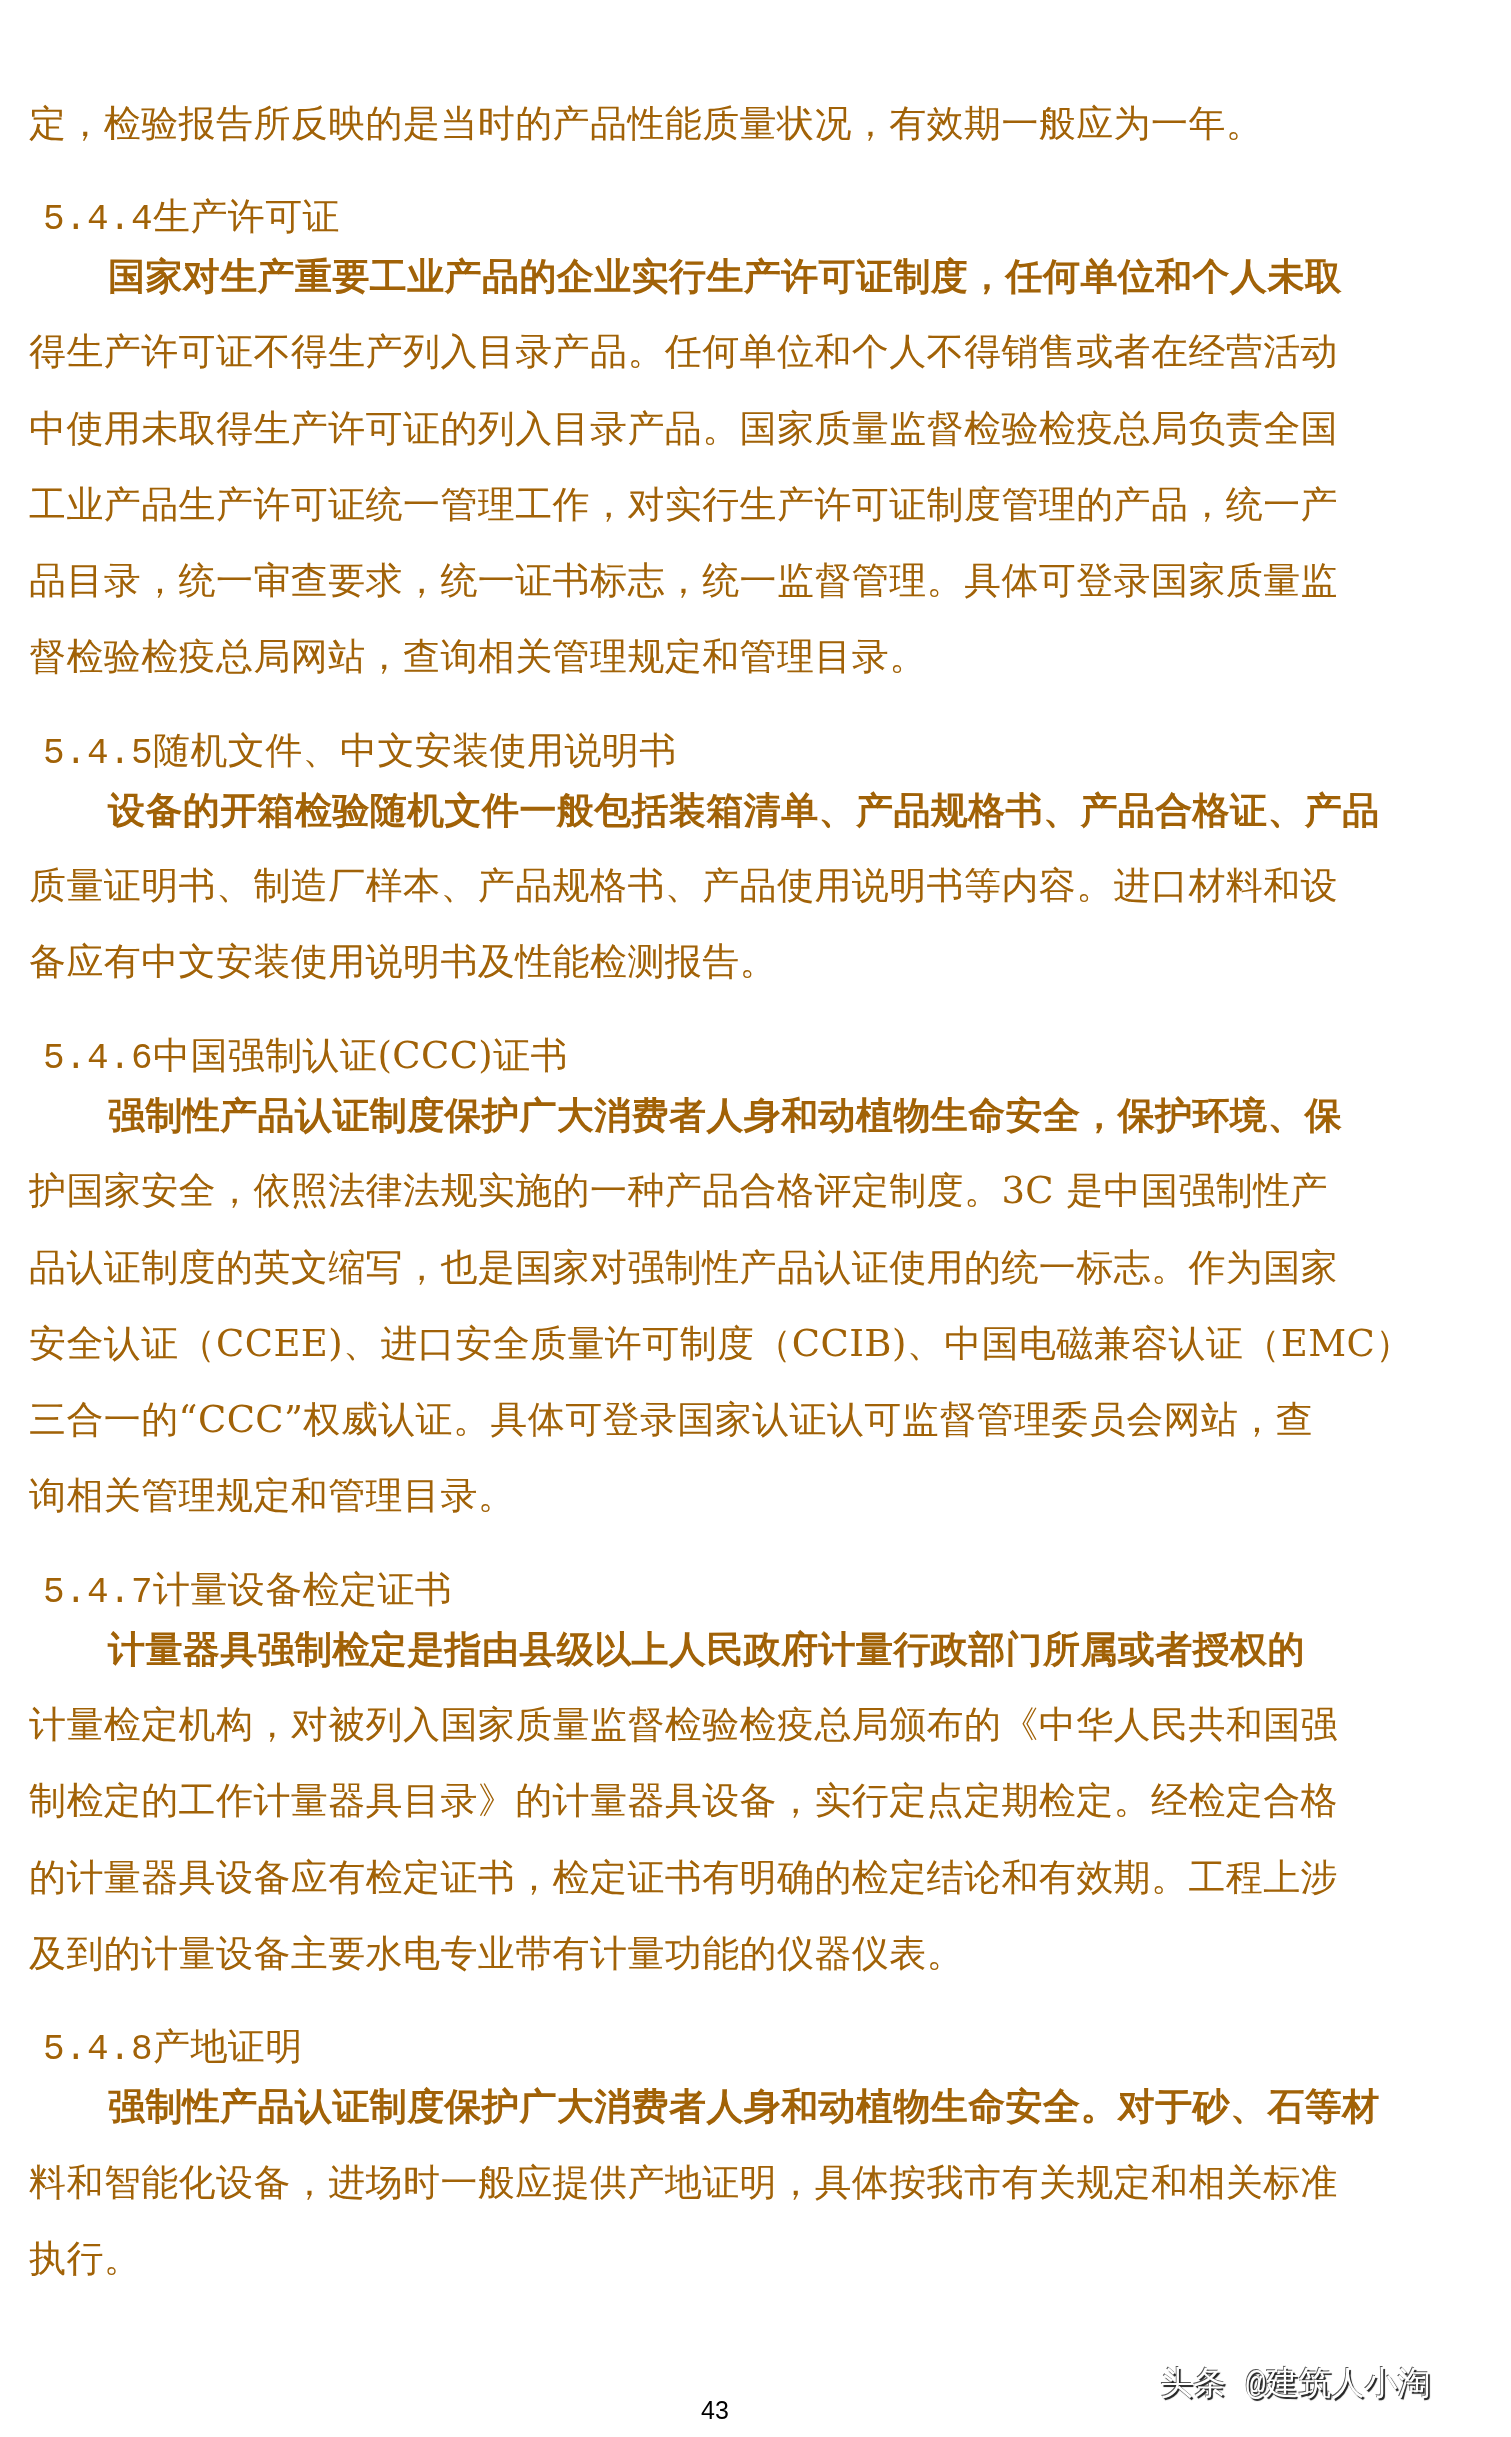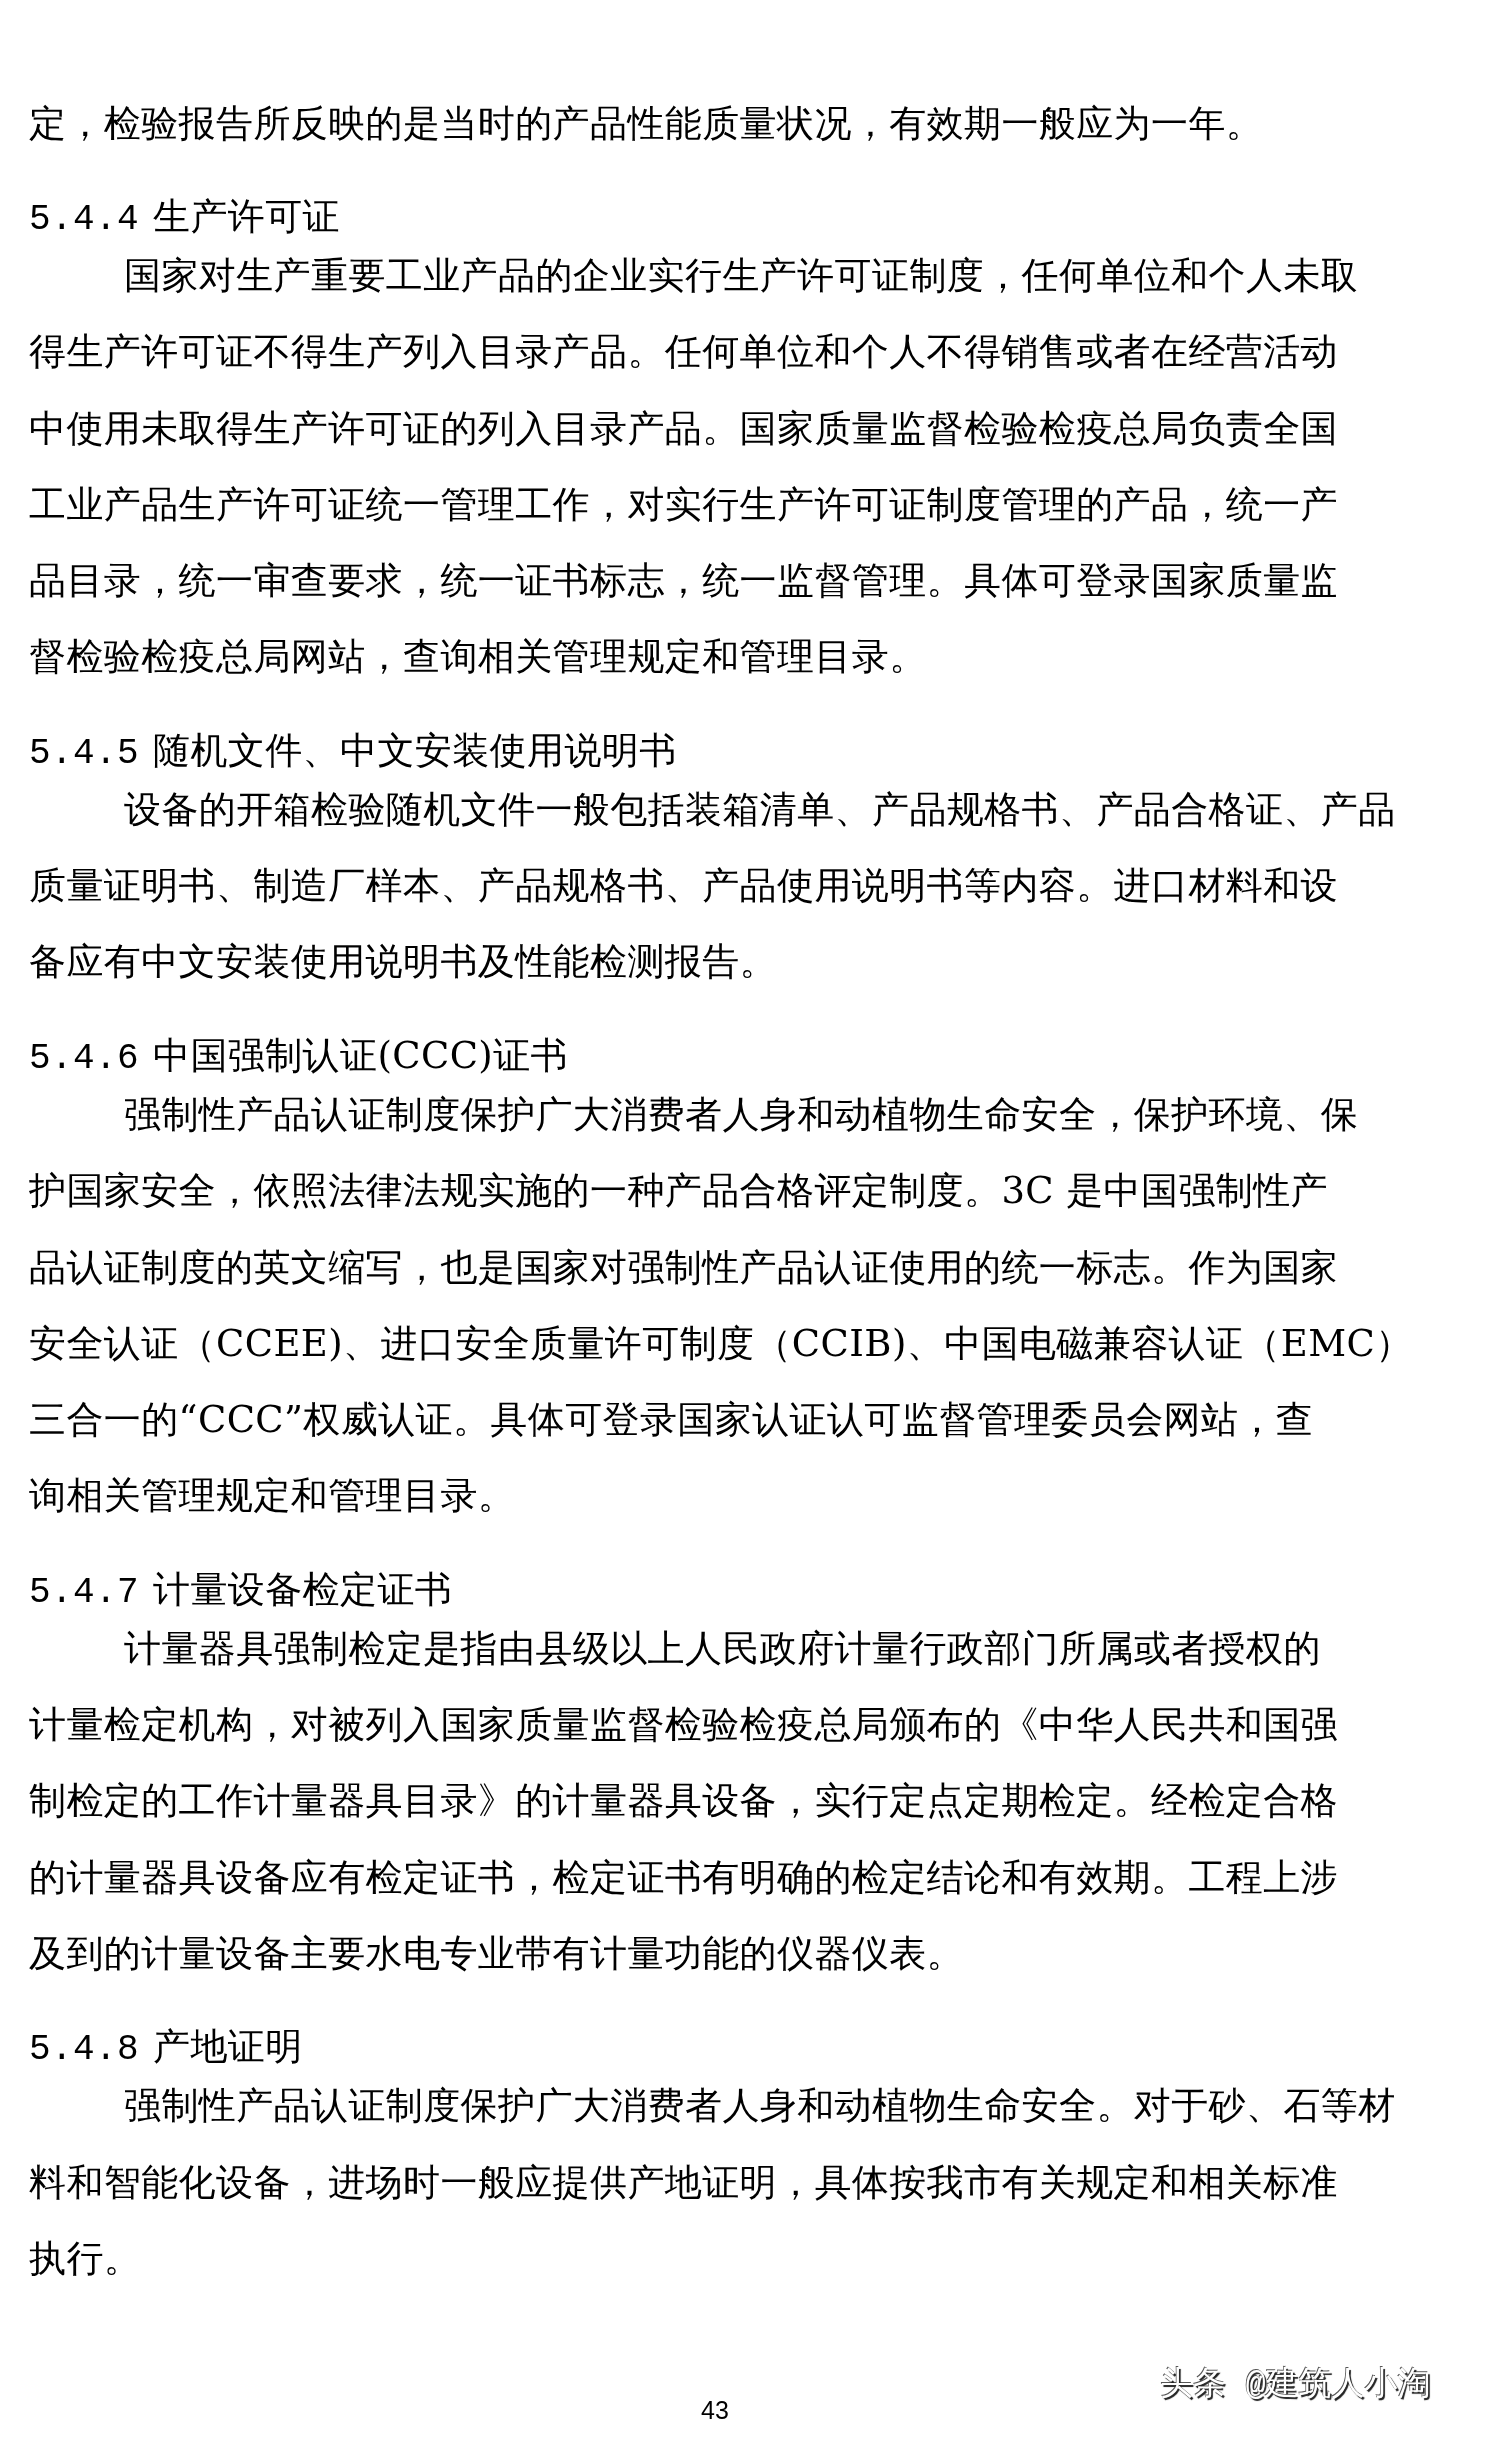--- a/index.html
+++ b/index.html
@@ -5,25 +5,26 @@
   html, body { margin: 0; padding: 0; background: #ffffff; }
   body { width: 1512px; height: 2438px; position: relative; overflow: hidden; }
   .page { position: absolute; left: 0; top: 0; width: 1512px; height: 2438px; background: #ffffff; }
   .line {
     position: absolute;
     left: 29px;
     height: 50px;
     line-height: 50px;
     font-family: "DejaVu Serif", "Liberation Serif", serif;
     font-size: 37px;
-    color: #000000;
+    color: #a16207;
     white-space: nowrap;
     letter-spacing: 0.4px;
+    text-align: right;
   }
-  .line.indent { left: 124px; }
+  .line.indent { left: 108px; font-weight: bold; }
   .heading .num {
     font-family: "Liberation Mono", "DejaVu Sans Mono", monospace;
     font-size: 36px;
     display: inline-block;
     width: 124px;
     margin-top: 20px;
   }
   .page-number {
     position: absolute;
     left: 701px;

